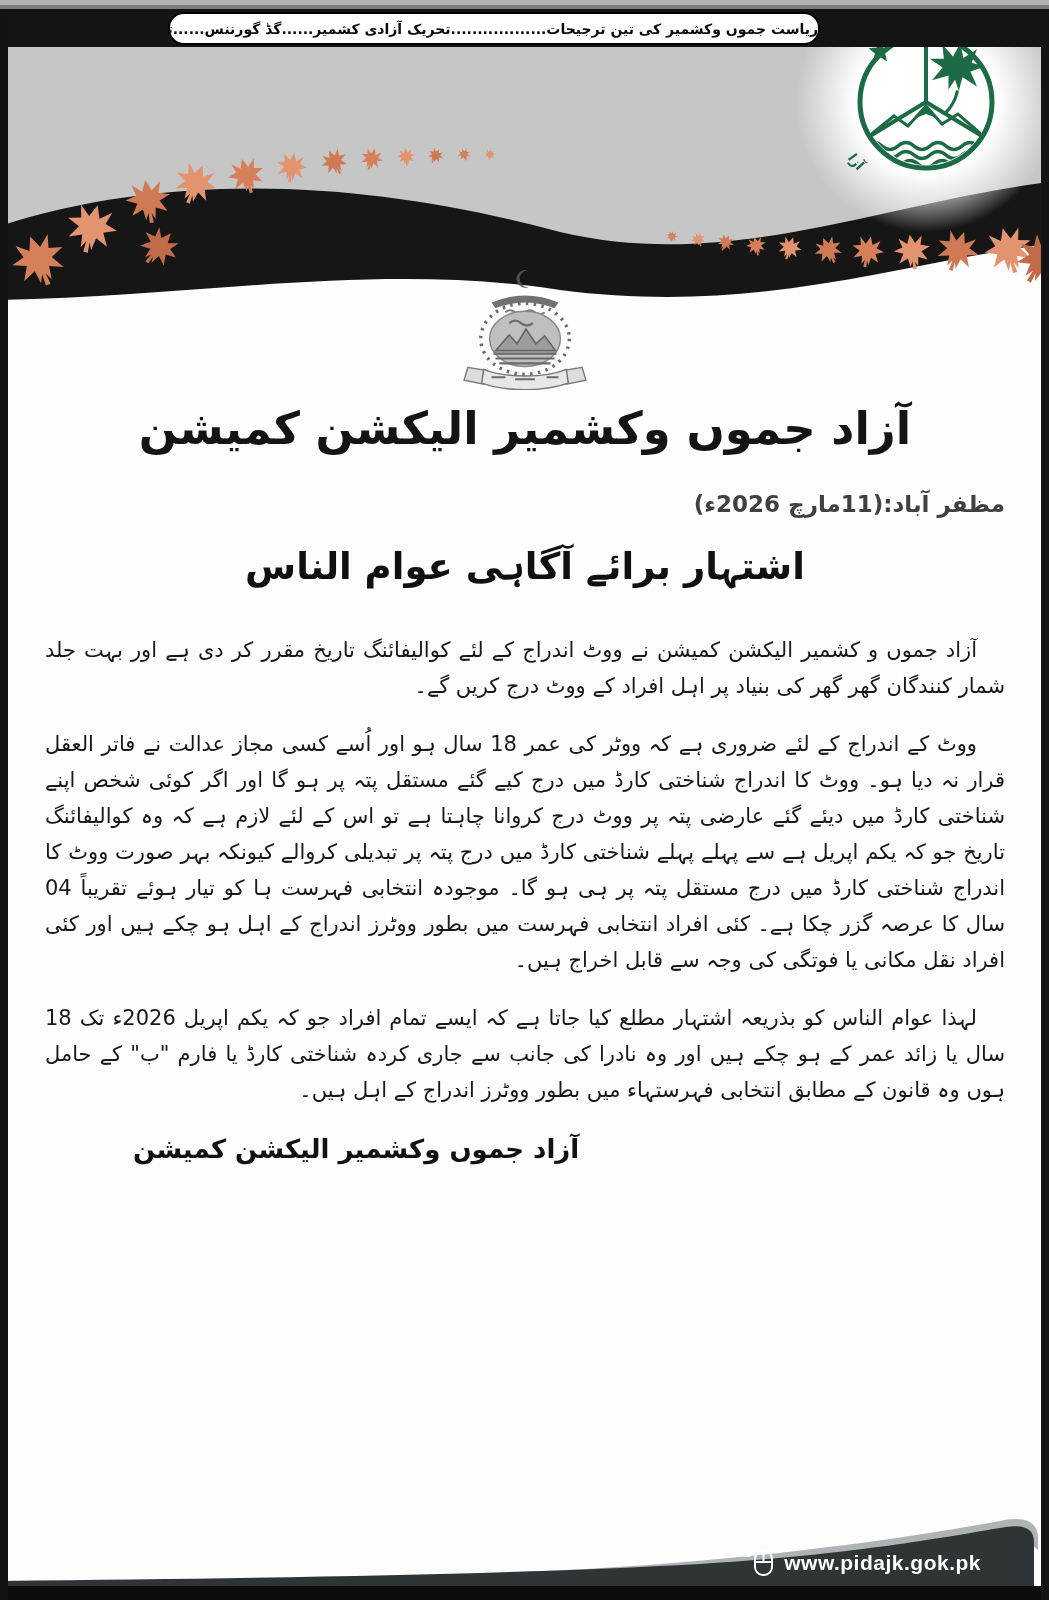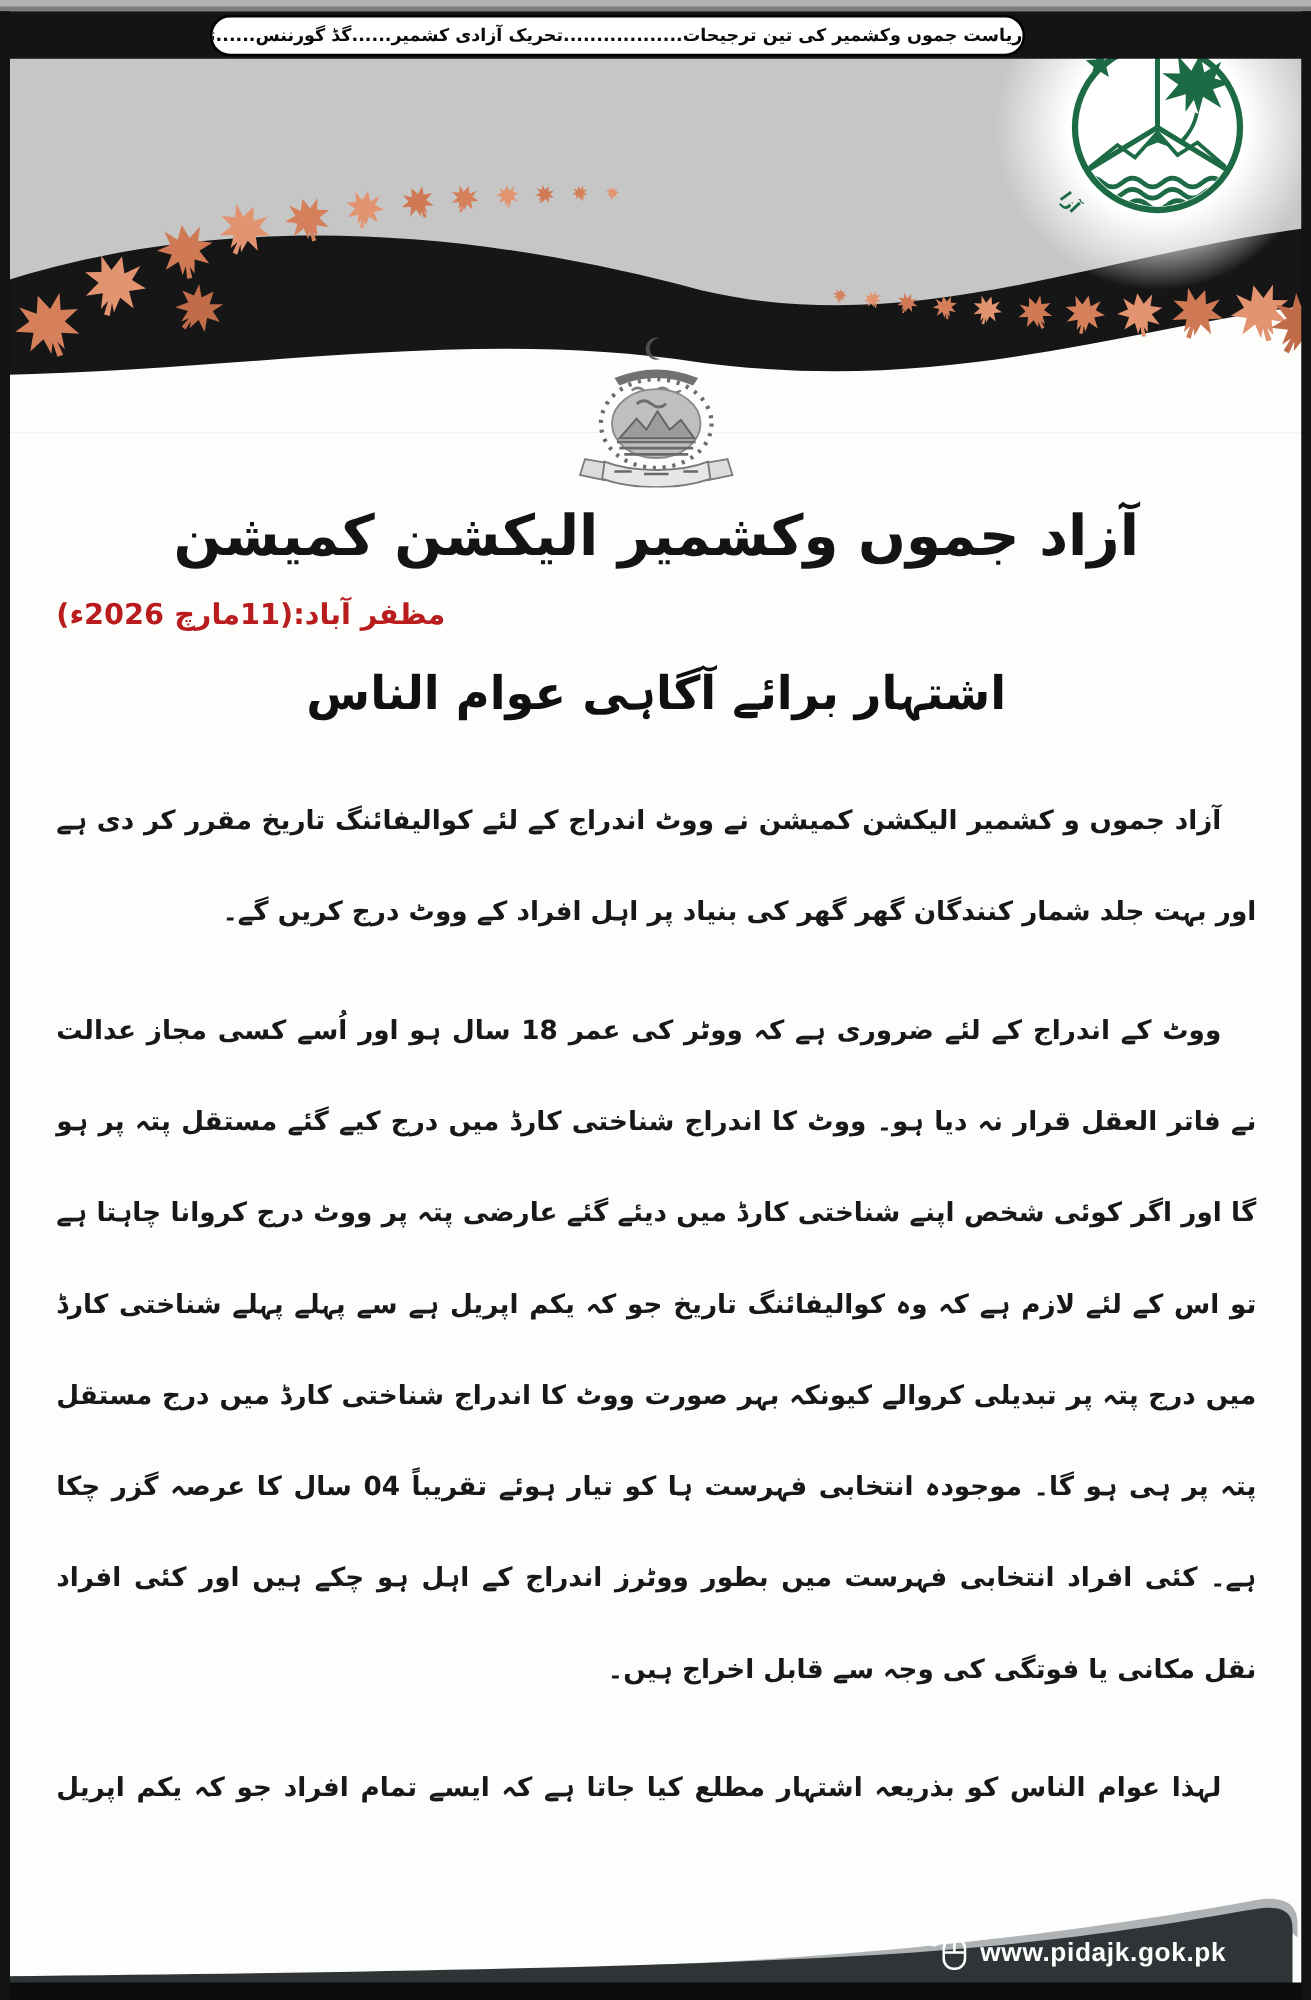--- a/index.html
+++ b/index.html
@@ -29,29 +29,29 @@
   .content{
     position:absolute;left:45px;right:44px;top:268px;z-index:3;
     direction:rtl;color:#1b1b1b;
   }
   .crest{display:block;margin:0 auto;width:138px;height:122px;}
   .doc-title{
     margin:10px 0 0;text-align:center;font-size:45px;font-weight:bold;
     color:#141414;letter-spacing:0;line-height:1.3;
   }
   .dateline{
-    margin:20px 0 0;text-align:left;font-size:23px;font-weight:bold;color:#b91c1c;
+    margin:32px 0 0;text-align:right;font-size:23px;font-weight:bold;color:#404040;
   }
   .notice-heading{
     margin:28px 0 0;text-align:center;font-size:37px;font-weight:bold;color:#101010;
   }
   .paras{margin-top:44px;}
   .paras p{
-    margin:22px 0 0;font-size:21px;line-height:73px;
-    text-align:justify;text-indent:28px;color:#181818;font-weight:bold;
+    margin:22px 0 0;font-size:21px;line-height:36px;
+    text-align:justify;text-indent:28px;color:#181818;
   }
   .paras p:first-child{margin-top:0;}
   .signature{
     margin:26px 0 0;direction:rtl;text-align:left;padding-left:88px;
     font-size:26px;font-weight:bold;color:#111;
   }
   
   .footer{position:absolute;left:0;bottom:0;width:997px;height:120px;z-index:8;}
   .footer svg{display:block;}
   .footer-url{

